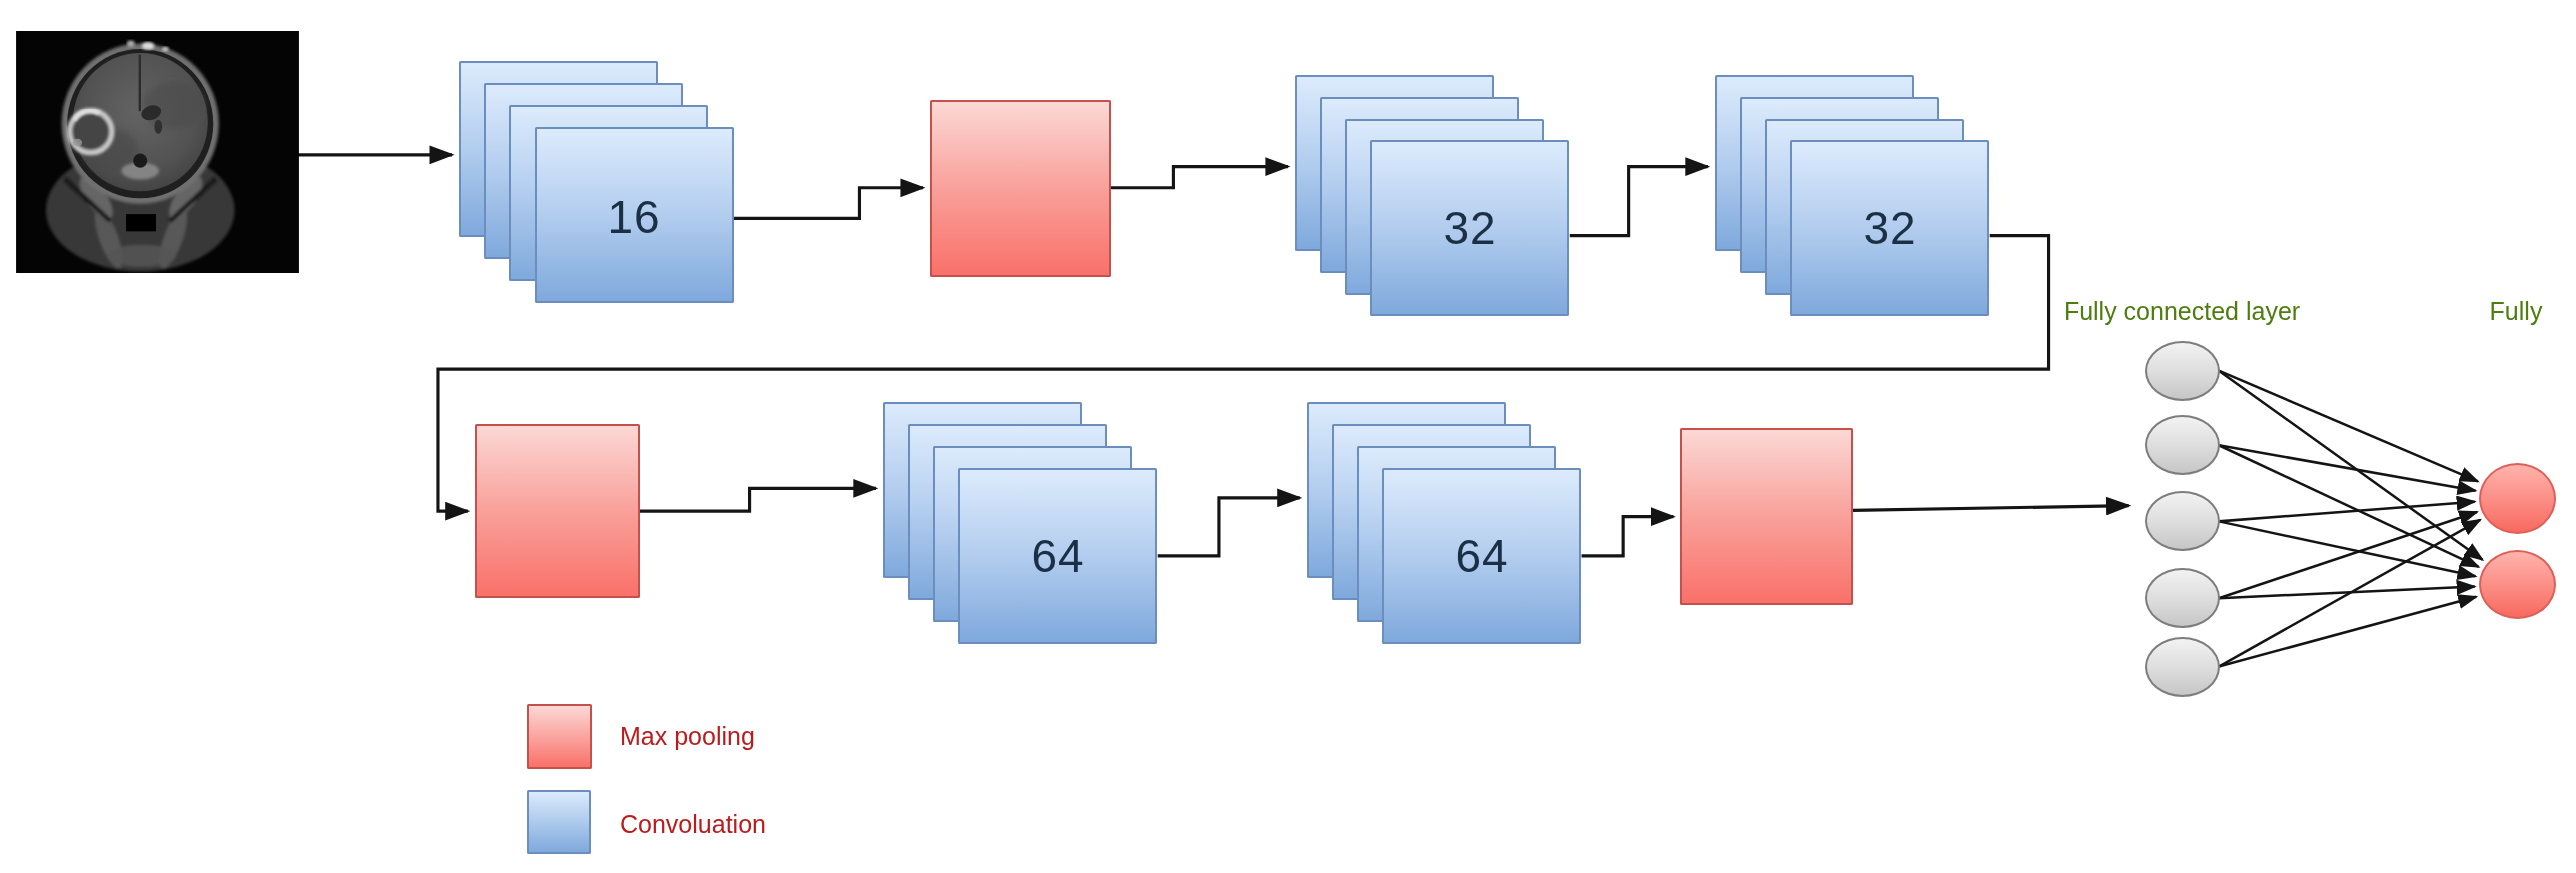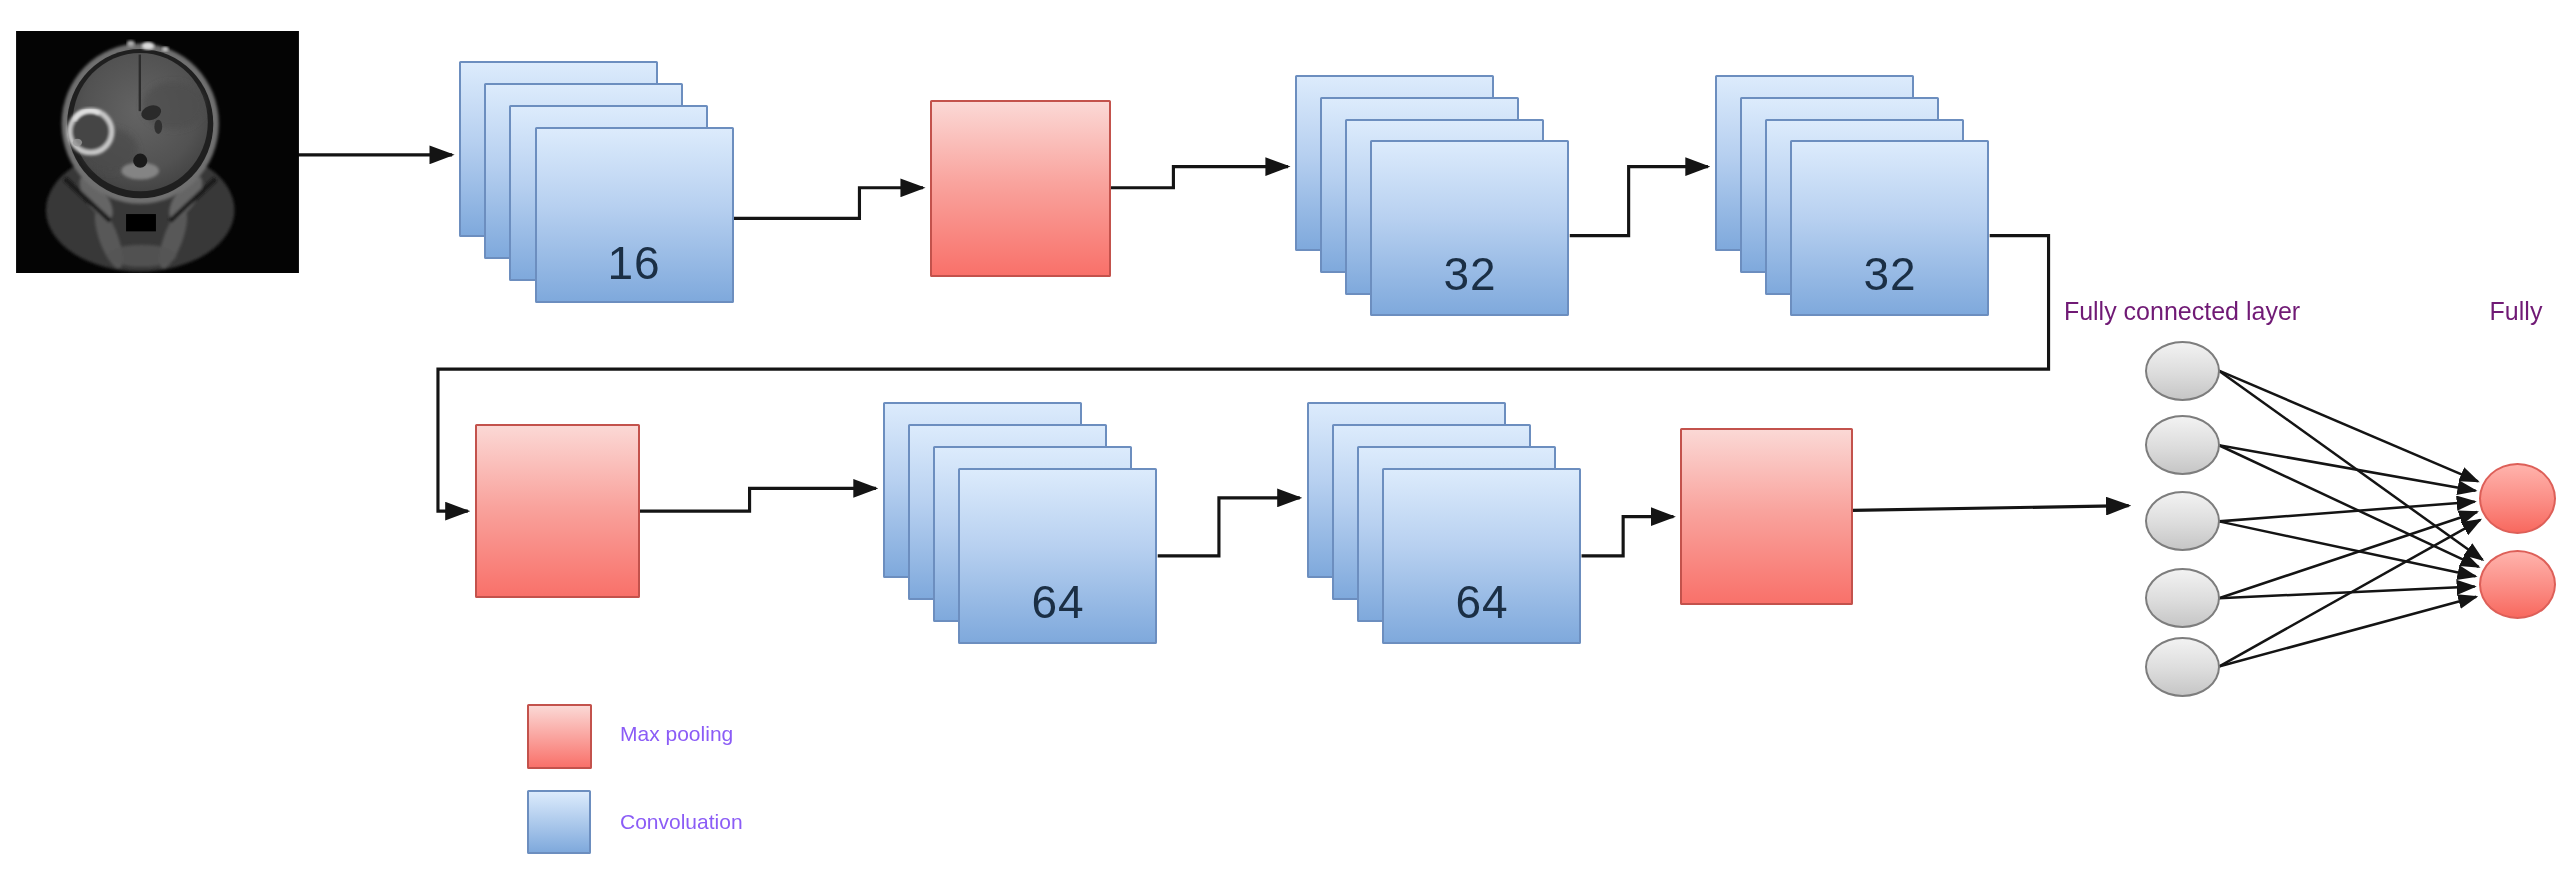--- a/index.html
+++ b/index.html
@@ -8,49 +8,49 @@
     font-family:"Liberation Sans","DejaVu Sans",sans-serif;overflow:hidden;
   }
   
   .sheet{
     position:absolute;width:199px;height:176px;box-sizing:border-box;
     border:2.4px solid #6c8ebf;border-radius:1.6px;
     background:linear-gradient(180deg,#dcebfc 0%,#b7d0f0 45%,#7fa9dc 100%);
   }
   .stack-label{
     position:absolute;transform:translate(-50%,-50%);
-    font-size:46px;color:#1b2f45;letter-spacing:0.8px;margin-top:46px;
+    font-size:46px;color:#1b2f45;letter-spacing:0.8px;
   }
   
   .pool{
     position:absolute;box-sizing:border-box;
     border:2.4px solid #c3524c;border-radius:1.6px;
     background:linear-gradient(180deg,#fbd8d5 0%,#f9a29c 48%,#f9716a 100%);
   }
   
   .neuron{
     position:absolute;width:75px;height:60px;box-sizing:border-box;border-radius:50%;
     border:2.4px solid #7d7d7d;
     background:linear-gradient(180deg,#f2f2f2 0%,#dcdcdc 55%,#c6c6c6 100%);
   }
   .out-neuron{
     position:absolute;width:77px;height:71px;box-sizing:border-box;border-radius:50%;
     border:2.7px solid #dd5f58;
     background:linear-gradient(180deg,#ffb3ac 0%,#fb8c84 55%,#f8695f 100%);
   }
   .diagram-label{
     position:absolute;transform:translateX(-50%);
-    font-size:25px;color:#701a75;white-space:nowrap;text-align:right;
+    font-size:25px;color:#4d7c0f;white-space:nowrap;text-align:right;
   }
   
   .legend-swatch{position:absolute;box-sizing:border-box;border-radius:1.6px;}
   .legend-swatch.red{border:2.4px solid #c3524c;background:linear-gradient(180deg,#fbd8d5 0%,#f9716a 100%);}
   .legend-swatch.blue{border:2.4px solid #6c8ebf;background:linear-gradient(180deg,#dcebfc 0%,#7fa9dc 100%);}
   .legend-label{
-    position:absolute;font-size:21px;color:#8b5cf6;white-space:nowrap;
+    position:absolute;font-size:25px;color:#b91c1c;white-space:nowrap;
   }
   svg.connectors{position:absolute;left:0;top:0;pointer-events:none;}
   .mri-frame{position:absolute;left:15.7px;top:31px;width:283px;height:242px;}
 </style>
 </head>
 <body>
 
 <div class="canvas">
 
   <svg class="connectors" width="2576" height="874" viewBox="0 0 3282 1113">

